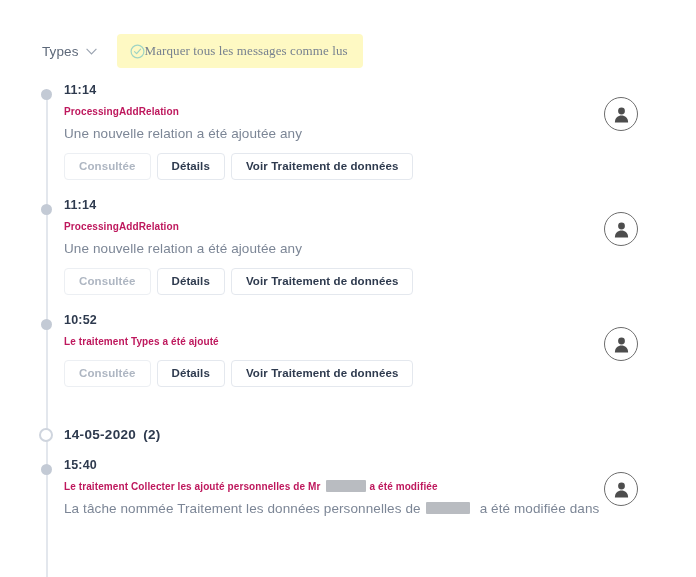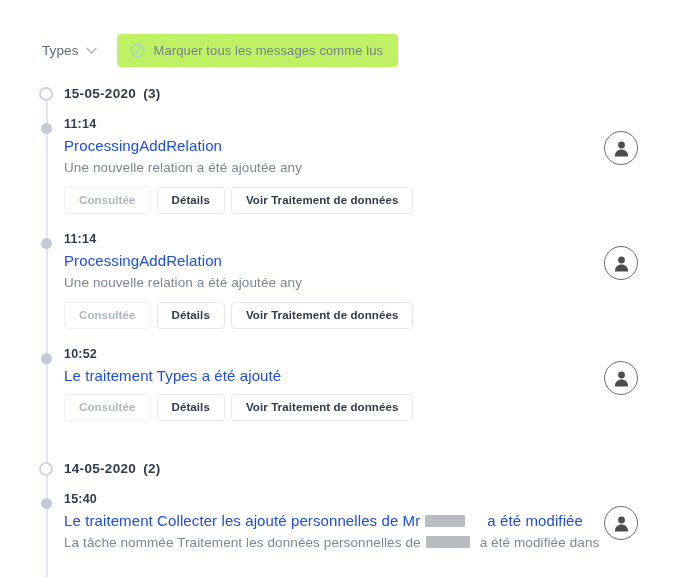--- a/index.html
+++ b/index.html
@@ -47,27 +47,26 @@
     width: 11px;
     height: 7px;
     position: relative;
     display: inline-block;
   }
   .chevron svg { display: block; }
 
   .mark-all-btn {
     display: flex;
     align-items: center;
-    gap: 9px;
-    background: #bef264;
+    background: #fef9c3;
     border: none;
     border-radius: 4px;
     padding: 9px 15px 9px 13px;
     cursor: pointer;
-    font-family: Liberation Sans, sans-serif;
+    font-family: Liberation Serif, serif;
   }
   .mark-all-btn .txt {
     font-size: 13px;
     color: #77818f;
     letter-spacing: 0.1px;
     white-space: nowrap;
   }
   .check-icon { width: 15px; height: 15px; display: block; }
 
   
@@ -130,23 +129,23 @@
 
   .ev-time {
     font-size: 12.5px;
     font-weight: bold;
     color: #2e3a4e;
     letter-spacing: 0.2px;
     line-height: 16px;
     margin-bottom: 4px;
   }
   .ev-title {
-    font-size: 15px;
-    font-weight: normal;
-    color: #1d4ed8;
+    font-size: 10px;
+    font-weight: bold;
+    color: #be185d;
     letter-spacing: 0.1px;
     line-height: 19px;
     margin-bottom: 2px;
   }
   .ev-desc {
     font-size: 13.5px;
     color: #7c8696;
     letter-spacing: 0.1px;
     line-height: 21px;
   }
@@ -223,27 +222,20 @@
           <path d="M4.5 7.6 L6.6 9.7 L10.6 5.1" fill="none" stroke="#9fd4c4" stroke-width="1.2" stroke-linecap="round" stroke-linejoin="round"></path>
         </svg>
       </span>
       <span class="txt">Marquer tous les messages comme lus</span>
     </button>
   </div>
 
   <div class="timeline">
     <div class="rail"></div>
 
-    <div class="group-header">
-      <span class="ring"></span>
-      <span class="date-text">
-        <span>15-05-2020</span>
-        <span style="padding-left:3px">(3)</span>
-      </span>
-    </div>
 
     <div class="event" style="margin-top:2px;">
       <span class="dot"></span>
       <div class="ev-time">11:14</div>
       <div class="ev-title">ProcessingAddRelation</div>
       <div class="ev-desc">Une nouvelle relation a été ajoutée any</div>
       <div class="btn-row">
         <button class="pill muted">Consultée</button>
         <button class="pill">Détails</button>
         <button class="pill">Voir Traitement de données</button>
@@ -298,21 +290,21 @@
       <span class="date-text">
         <span>14-05-2020</span>
         <span style="padding-left:3px">(2)</span>
       </span>
     </div>
 
     <div class="event" style="margin-top:2px;">
       <span class="dot"></span>
       <div class="ev-time">15:40</div>
       <div class="ev-title">
-        <span>Le traitement Collecter les ajouté personnelles de Mr</span><span class="redact dark" id="r2" style="width: 40px; margin-left: 5px;"></span><span style="padding-left:22px">a été modifiée</span>
+        <span>Le traitement Collecter les ajouté personnelles de Mr</span><span class="redact dark" id="r2" style="width: 40px; margin-left: 5px;"></span><span style="padding-left:4px">a été modifiée</span>
       </div>
       <div class="ev-desc">
         <span>La tâche nommée Traitement les données personnelles de</span><span class="redact dark" id="r3" style="width: 44px; margin-left: 5px;"></span><span style="padding-left:10px">a été modifiée dans</span><br>
         
       </div>
       <div class="avatar" style="right:58px; top:15px;">
         <svg width="17" height="17" viewBox="0 0 17 17">
           <circle cx="8.5" cy="5" r="3.4" fill="#4d4d4d"></circle>
           <path d="M1.9 16.5 C1.9 11.8 5.0 9.6 8.5 9.6 C12.0 9.6 15.1 11.8 15.1 16.5 Z" fill="#4d4d4d"></path>
         </svg>

